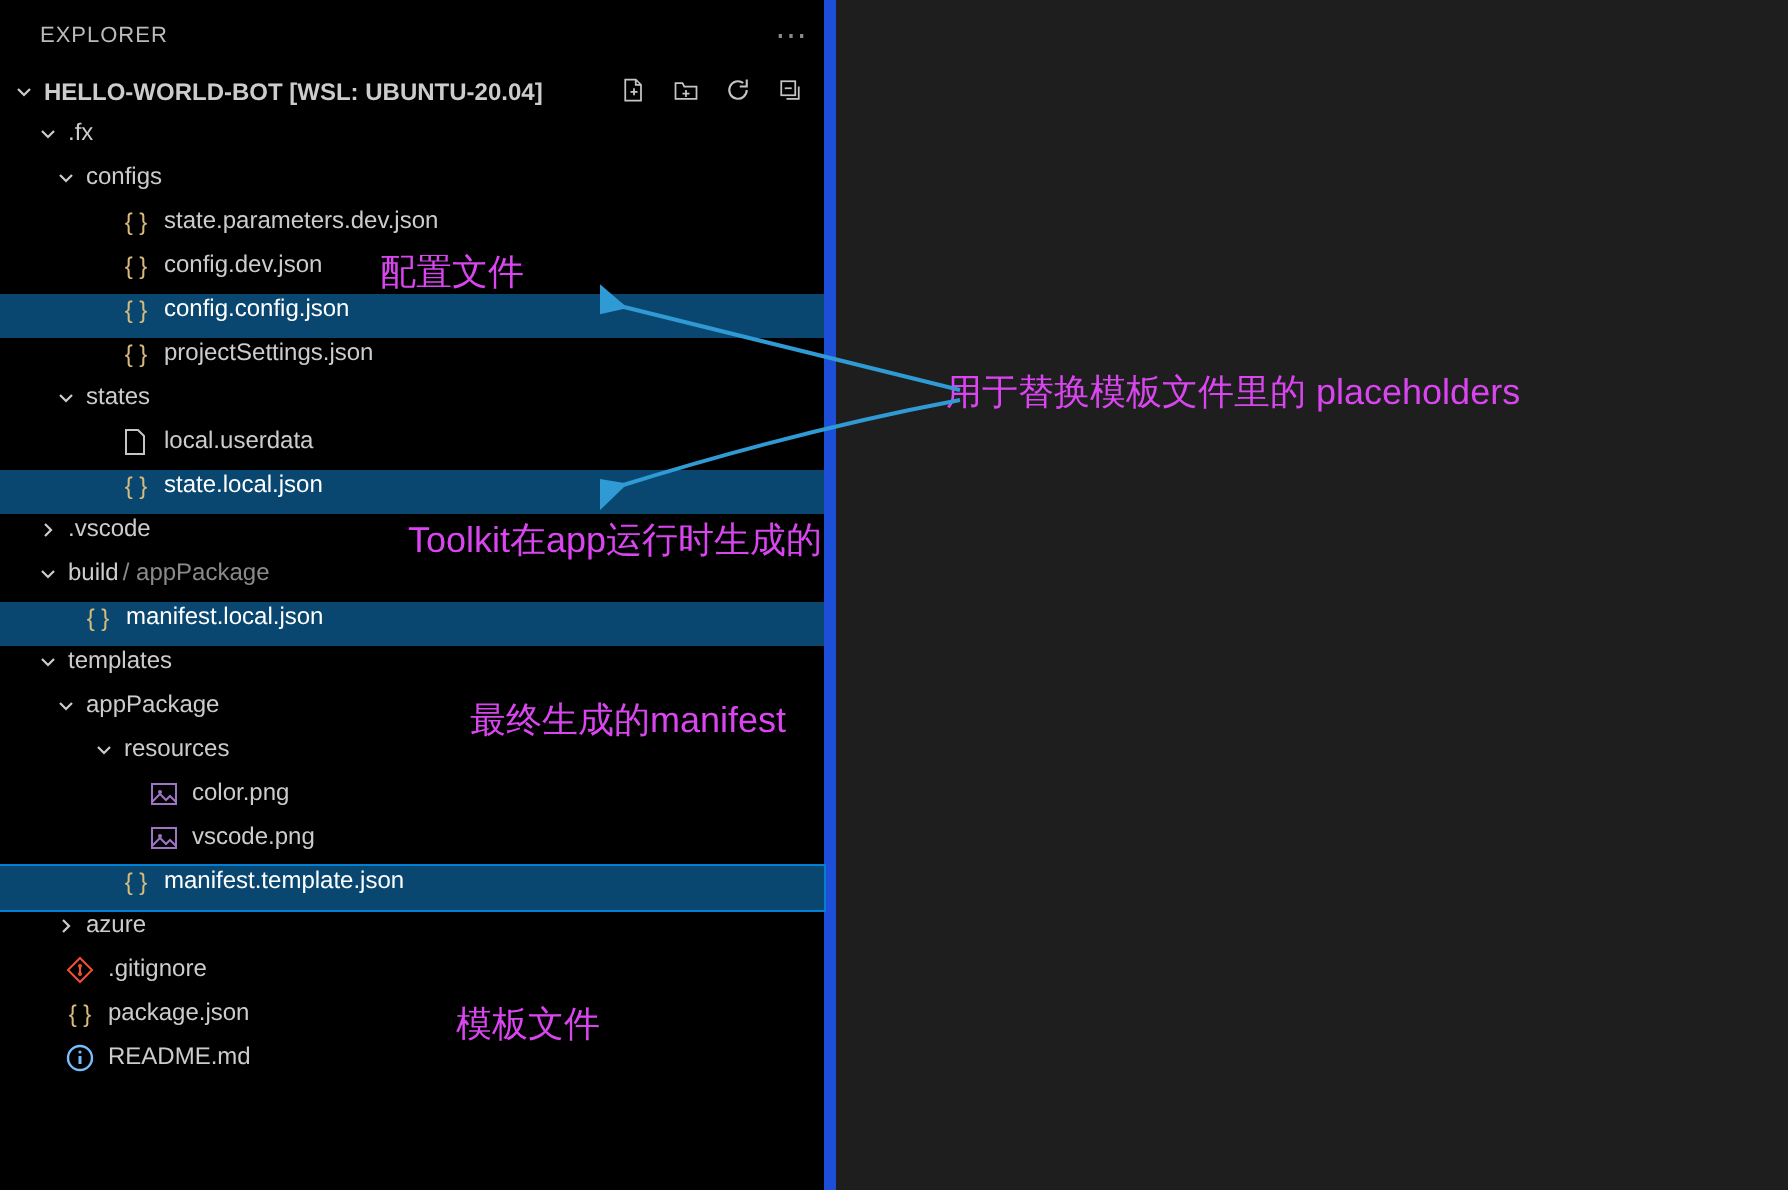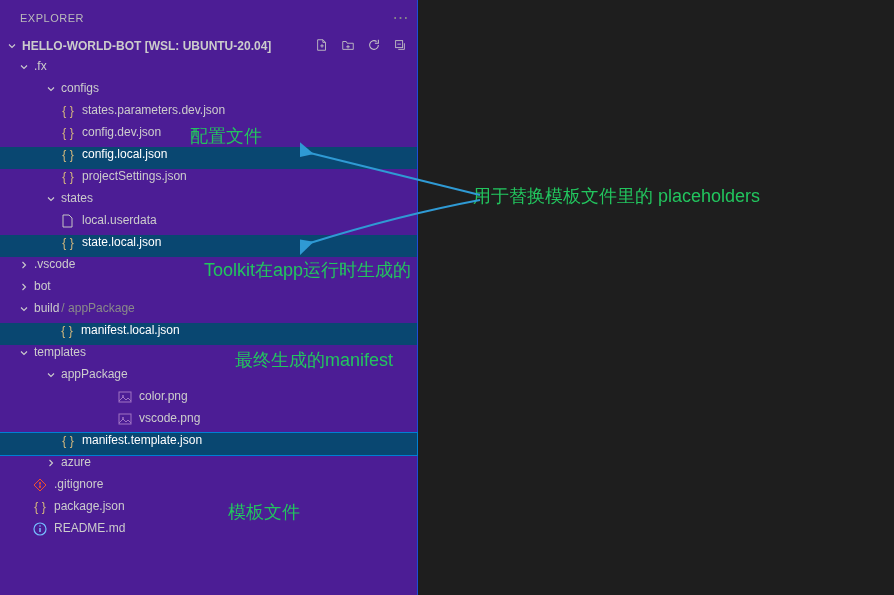--- a/index.html
+++ b/index.html
@@ -9,22 +9,22 @@
       font-size: 13px;
       color: #cccccc;
       width: 894px;
       height: 595px;
       overflow: hidden;
       position: relative;
     }
     .explorer-panel {
       width: 418px;
       height: 100%;
-      background: #4c1d95;
-      border-right: 1px solid #1d4ed8;
+      background: #000000;
+      border-right: 6px solid #1d4ed8;
       position: relative;
     }
     .panel-header {
       height: 35px;
       display: flex;
       align-items: center;
       justify-content: space-between;
       padding: 0 8px 0 20px;
       font-size: 11px;
       color: #bbbbbb;
@@ -61,43 +61,43 @@
     }
     .tree-row.selected {
       background: #094771;
       color: #ffffff;
     }
     .tree-row .chevron { flex-shrink: 0; }
     .tree-row .icon { width: 16px; height: 16px; margin-right: 6px; display: inline-flex; align-items: center; justify-content: center; flex-shrink: 0; }
     .tree-row .label { overflow: hidden; text-overflow: ellipsis; }
     .tree-row .subpath { color: #8a8a8a; margin-left: 2px; }
     .indent-1 { padding-left: 16px; }
-    .indent-2 { padding-left: 43px; }
+    .indent-2 { padding-left: 25px; }
     .indent-3 { padding-left: 44px; }
-    .indent-4 { padding-left: 58px; margin-left: 43px; }
+    .indent-4 { padding-left: 58px; }
     .no-chevron { padding-left: 16px; }
     
     .json-icon { color: #d7ba7d; }
     .zip-icon { color: #cc6666; }
     .png-icon { color: #a074c4; }
     .info-icon { color: #75beff; }
     .git-icon { color: #f1502f; }
     .file-icon { color: #c5c5c5; }
     
     .right-area {
       position: absolute;
       left: 418px;
       top: 0;
       width: 476px;
       height: 100%;
       background: #1e1e1e;
     }
     .annotation {
       position: absolute;
-      color: #22c55e;
+      color: #d946ef;
       font-size: 18px;
       font-weight: 400;
       white-space: nowrap;
     }
     .arrow {
       position: absolute;
       pointer-events: none;
     }
     .arrow path, .arrow line { stroke: #2f9ad4; stroke-width: 2; fill: none; }
     .arrow polygon { fill: #2f9ad4; }
@@ -156,33 +156,33 @@
           <svg viewBox="0 0 16 16">
             <path d="M4 6l4 4 4-4" stroke="#cccccc" stroke-width="1.5" fill="none"></path>
           </svg>
         </span>
       <span class="label">configs</span>
     </div>
 
     <div class="tree-row indent-3">
       <span class="no-chevron"></span>
       <span class="icon json-icon">{ }</span>
-      <span class="label">states.parameters.dev.json</span>
+      <span class="label">state.parameters.dev.json</span>
     </div>
 
     <div class="tree-row indent-3">
       <span class="no-chevron"></span>
       <span class="icon json-icon">{ }</span>
       <span class="label">config.dev.json</span>
     </div>
 
     <div class="tree-row indent-3 selected">
       <span class="no-chevron"></span>
       <span class="icon json-icon">{ }</span>
-      <span class="label">config.local.json</span>
+      <span class="label">config.config.json</span>
     </div>
 
     <div class="tree-row indent-3">
       <span class="no-chevron"></span>
       <span class="icon json-icon">{ }</span>
       <span class="label">projectSettings.json</span>
     </div>
 
     <div class="tree-row indent-2">
       <span class="chevron">
@@ -211,28 +211,20 @@
 
     <div class="tree-row indent-1">
       <span class="chevron">
           <svg viewBox="0 0 16 16">
             <path d="M6 4l4 4-4 4" stroke="#cccccc" stroke-width="1.5" fill="none"></path>
           </svg>
         </span>
       <span class="label">.vscode</span>
     </div>
 
-    <div class="tree-row indent-1">
-      <span class="chevron">
-          <svg viewBox="0 0 16 16">
-            <path d="M6 4l4 4-4 4" stroke="#cccccc" stroke-width="1.5" fill="none"></path>
-          </svg>
-        </span>
-      <span class="label">bot</span>
-    </div>
 
     <div class="tree-row indent-1">
       <span class="chevron">
           <svg viewBox="0 0 16 16">
             <path d="M4 6l4 4 4-4" stroke="#cccccc" stroke-width="1.5" fill="none"></path>
           </svg>
         </span>
       <span class="label">build</span>
       <span class="subpath">/ appPackage</span>
     </div>
@@ -255,20 +247,28 @@
 
     <div class="tree-row indent-2">
       <span class="chevron">
           <svg viewBox="0 0 16 16">
             <path d="M4 6l4 4 4-4" stroke="#cccccc" stroke-width="1.5" fill="none"></path>
           </svg>
         </span>
       <span class="label">appPackage</span>
     </div>
 
+    <div class="tree-row indent-3">
+      <span class="chevron">
+          <svg viewBox="0 0 16 16">
+            <path d="M4 6l4 4 4-4" stroke="#cccccc" stroke-width="1.5" fill="none"></path>
+          </svg>
+        </span>
+      <span class="label">resources</span>
+    </div>
 
     <div class="tree-row indent-4">
       <span class="no-chevron"></span>
       <span class="icon png-icon">
           <svg viewBox="0 0 16 16">
             <rect x="2" y="3" width="12" height="10" stroke="#a074c4" stroke-width="1" fill="none"></rect>
             <circle cx="6" cy="7" r="1" fill="#a074c4"></circle>
             <path d="M2 12l4-4 3 3 2-2 3 3" stroke="#a074c4" stroke-width="1" fill="none"></path>
           </svg>
         </span>

